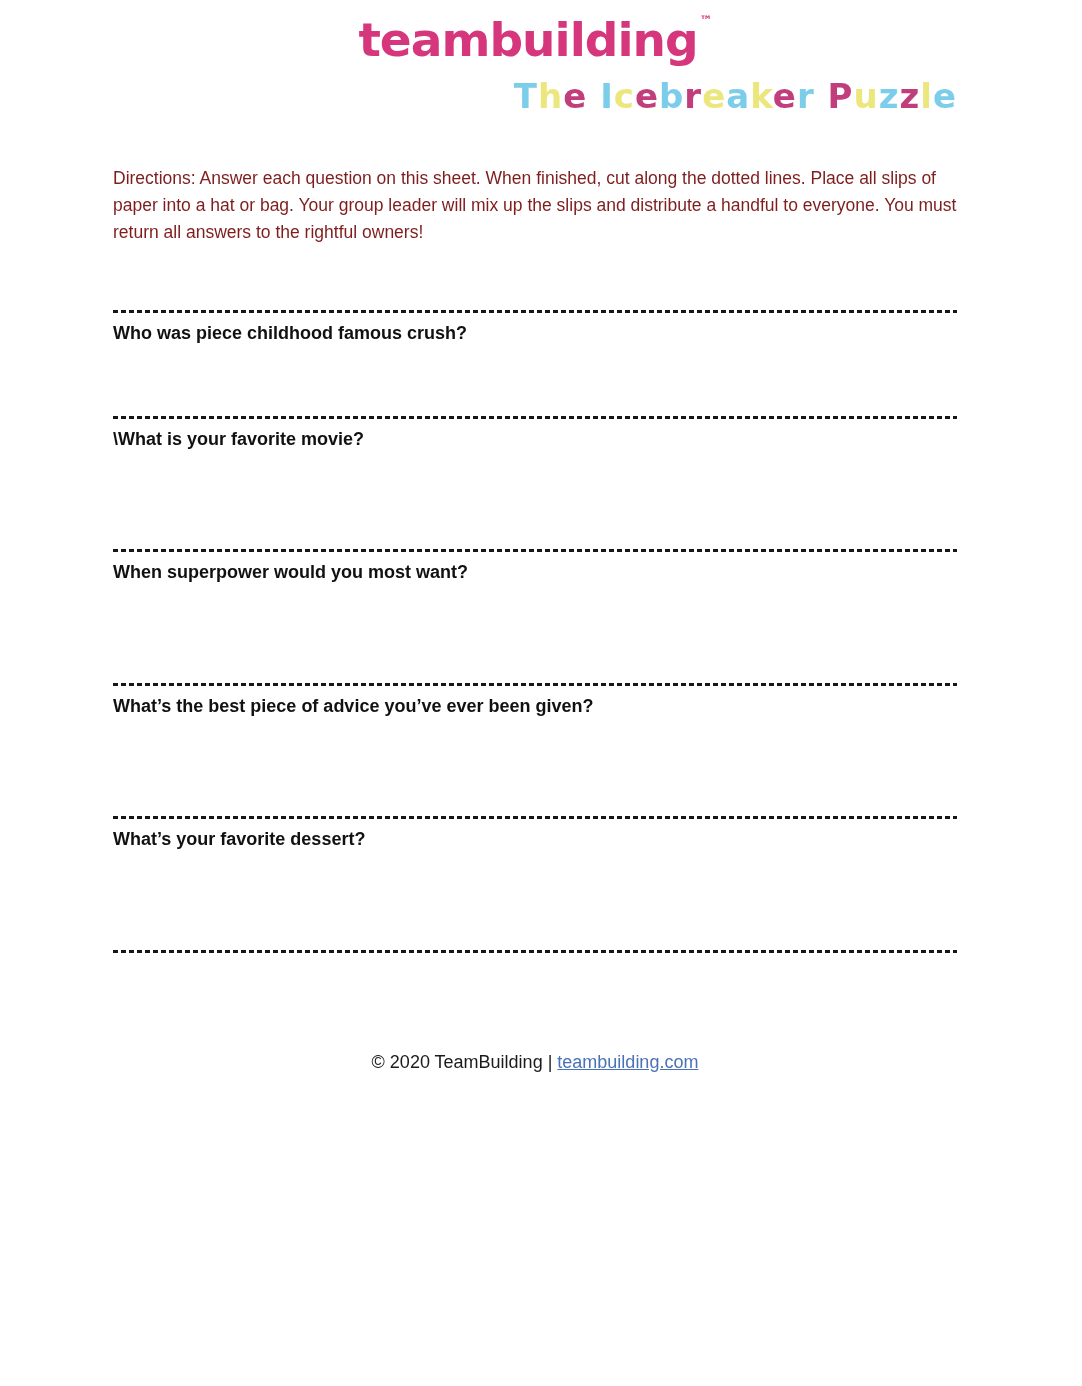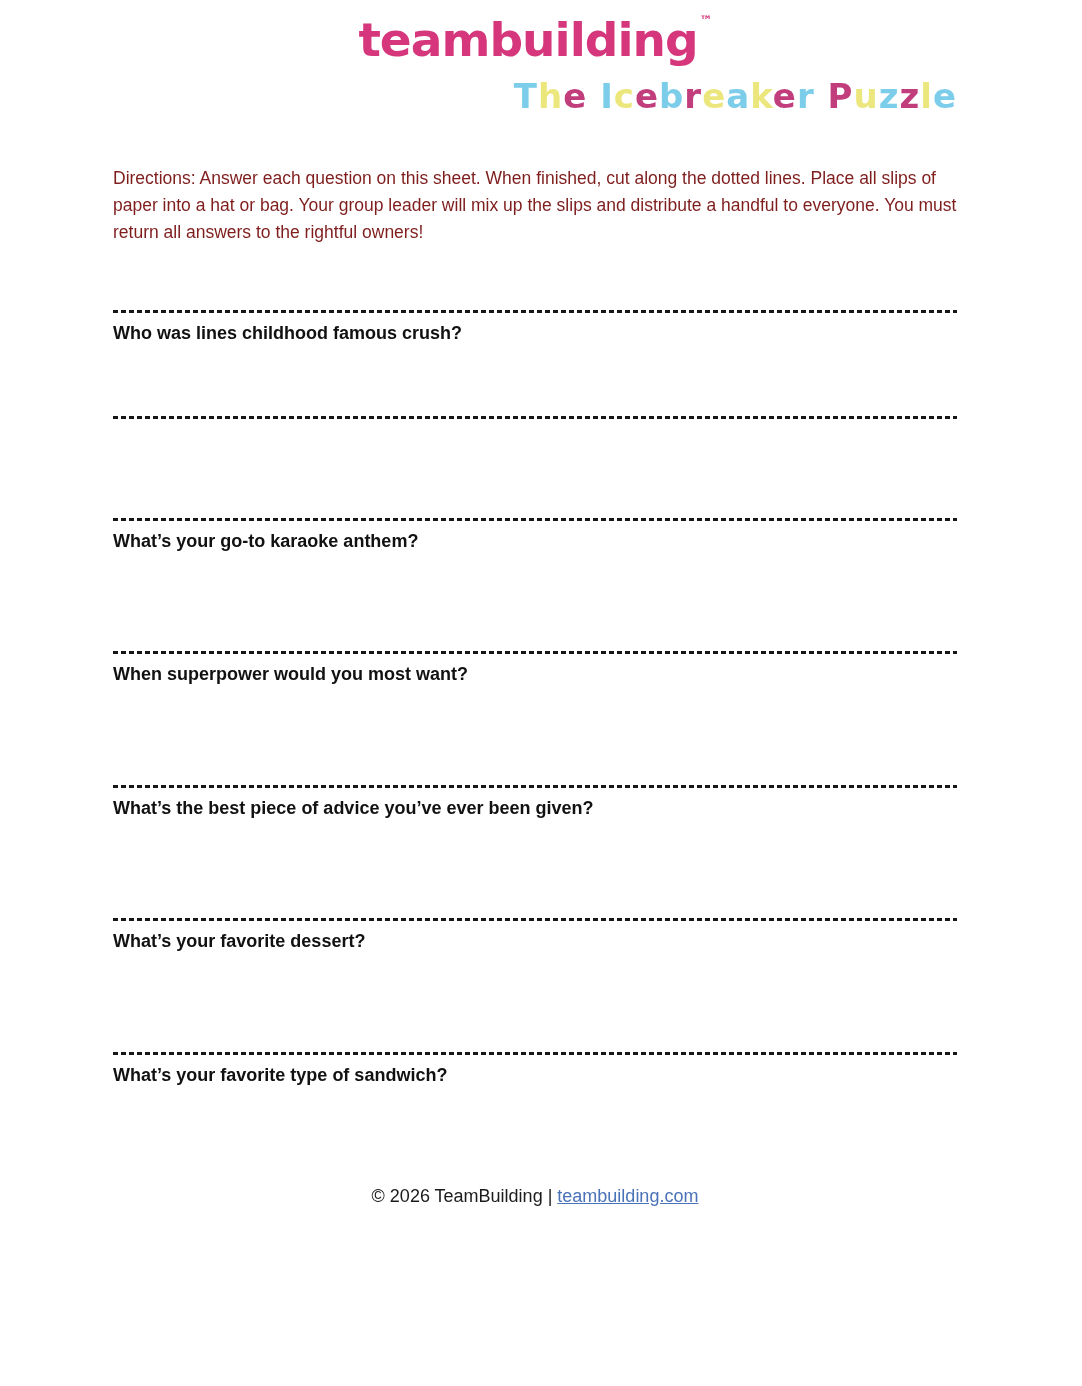--- a/index.html
+++ b/index.html
@@ -106,34 +106,30 @@
     <div class="logo" style="color: rgb(214, 55, 124);"><span>teambuilding</span><span class="tm">™</span></div>
   </div>
 
   <div class="subtitle" id="subtitle"><span style="color: rgb(124, 205, 234);">T</span><span style="color: rgb(236, 231, 125);">h</span><span style="color: rgb(193, 61, 124);">e</span><span> </span><span style="color: rgb(124, 205, 234);">I</span><span style="color: rgb(236, 231, 125);">c</span><span style="color: rgb(193, 61, 124);">e</span><span style="color: rgb(124, 205, 234);">b</span><span style="color: rgb(193, 61, 124);">r</span><span style="color: rgb(236, 231, 125);">e</span><span style="color: rgb(124, 205, 234);">a</span><span style="color: rgb(236, 231, 125);">k</span><span style="color: rgb(193, 61, 124);">e</span><span style="color: rgb(124, 205, 234);">r</span><span> </span><span style="color: rgb(193, 61, 124);">P</span><span style="color: rgb(236, 231, 125);">u</span><span style="color: rgb(124, 205, 234);">z</span><span style="color: rgb(193, 61, 124);">z</span><span style="color: rgb(236, 231, 125);">l</span><span style="color: rgb(124, 205, 234);">e</span></div>
 
   <p class="directions">Directions: Answer each question on this sheet. When finished, cut along the dotted lines. Place all slips of paper into a hat or bag. Your group leader will mix up the slips and distribute a handful to everyone. You must return all answers to the rightful owners!</p>
 
   <div class="questions" id="questions">
     <div class="q-block">
       <div class="cut-line"></div>
-      <div class="q-text">Who was lines childhood famous crush?</div>
+      <div class="q-text">Who was piece childhood famous crush?</div>
       <div class="answer-space"></div>
     </div>
 
     <div class="q-block">
       <div class="cut-line"></div>
+      <div class="q-text">\What is your favorite movie?</div>
       <div class="answer-space"></div>
     </div>
 
-    <div class="q-block">
-      <div class="cut-line"></div>
-      <div class="q-text">What’s your go-to karaoke anthem?</div>
-      <div class="answer-space"></div>
-    </div>
 
     <div class="q-block">
       <div class="cut-line"></div>
       <div class="q-text">When superpower would you most want?</div>
       <div class="answer-space"></div>
     </div>
 
     <div class="q-block">
       <div class="cut-line"></div>
       <div class="q-text">What’s the best piece of advice you’ve ever been given?</div>
@@ -142,22 +138,21 @@
 
 
     <div class="q-block">
       <div class="cut-line"></div>
       <div class="q-text">What’s your favorite dessert?</div>
       <div class="answer-space"></div>
     </div>
 
     <div class="q-block">
       <div class="cut-line"></div>
-      <div class="q-text">What’s your favorite type of sandwich?</div>
       <div class="answer-space"></div>
     </div>
   </div>
 
   <div class="footer">
-    <span>© 2026 TeamBuilding | </span><a href="#" style="color: rgb(74, 114, 184);">teambuilding.com</a>
+    <span>© 2020 TeamBuilding | </span><a href="#" style="color: rgb(74, 114, 184);">teambuilding.com</a>
   </div>
 
 </div>
 
 </body></html>

